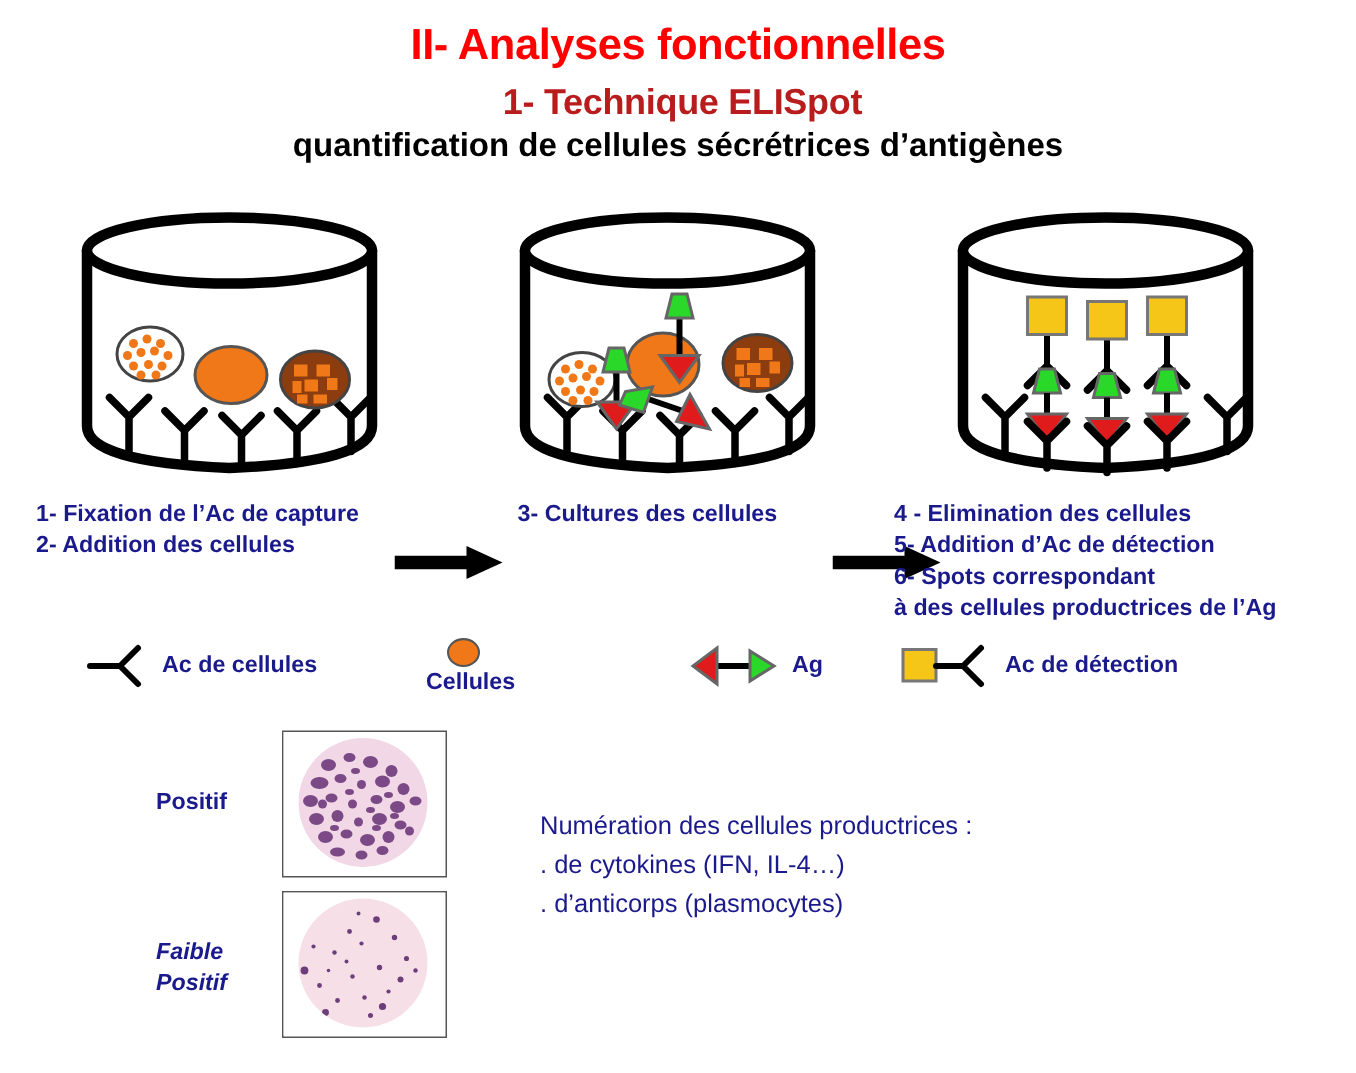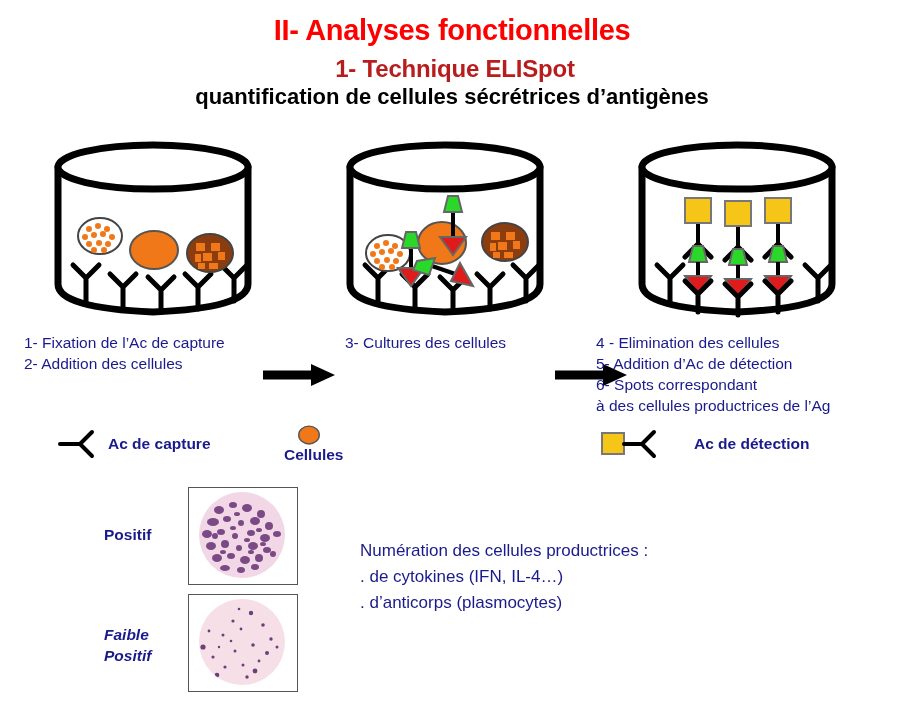--- a/index.html
+++ b/index.html
@@ -30,21 +30,21 @@
   }
 
   
   #wells{left:0;top:140px;width:904px;height:185px;}
   .well{position:absolute;top:0;width:215px;height:180px;}
   .well svg{display:block;}
 
   .arrow{position:absolute;top:222px;}
 
   
-  .steps{color:#1a1a8c;font-size:15.5px;font-weight:normal;line-height:21px;}
+  .steps{color:#1a1a8c;font-size:15.5px;font-weight:bold;line-height:21px;}
   #steps-1{left:24px;top:332px;width:300px;}
   #steps-2{left:345px;top:332px;width:230px;}
   #steps-3{left:596px;top:332px;width:310px;}
   .steps div{white-space:nowrap;}
   .steps .indent{padding-left:0px;}
 
   
   #legend{left:0;top:424px;width:904px;height:42px;}
   .leg-item{position:absolute;top:0;height:40px;display:flex;align-items:center;}
   .leg-label{color:#1a1a8c;font-size:15.5px;font-weight:bold;margin-left:10px;white-space:nowrap;}
@@ -263,32 +263,40 @@
   <div>6- Spots correspondant</div>
   <div class="indent">à des cellules productrices de l’Ag</div>
 </div>
 
 <div class="abs" id="legend">
 
   <div class="leg-item" style="left:58px;">
     <svg width="40" height="32" viewBox="0 0 40 32" xmlns="http://www.w3.org/2000/svg">
       <path d="M2 16 L22 16 M22 16 L34 4 M22 16 L34 28" stroke="#000000" stroke-width="4" fill="none" stroke-linecap="round"></path>
     </svg>
-    <span class="leg-label">Ac de capture</span>
+    <span class="leg-label">Ac de cellules</span>
   </div>
 
   <div class="leg-item" style="left:274px;flex-direction:column;">
     <svg width="36" height="32" viewBox="0 0 36 32" xmlns="http://www.w3.org/2000/svg">
       <ellipse cx="18" cy="16" rx="15" ry="13" fill="#f07818" stroke="#555555" stroke-width="2"></ellipse>
     </svg>
     <span class="leg-label">Cellules</span>
   </div>
 
-
-  <div class="leg-item" style="left:598px;gap:24px;">
+  <div class="leg-item" style="left:460px;">
+    <svg width="58" height="32" viewBox="0 0 58 32" xmlns="http://www.w3.org/2000/svg">
+      <path d="M16 16 L42 16" stroke="#000000" stroke-width="4"></path>
+      <path d="M18 4 L18 28 L2 16 Z" fill="#e01b1b" stroke="#666666" stroke-width="2"></path>
+      <path d="M40 6 L40 26 L56 16 Z" fill="#2ad82a" stroke="#666666" stroke-width="2"></path>
+    </svg>
+    <span class="leg-label">Ag</span>
+  </div>
+
+  <div class="leg-item" style="left:598px;">
     <svg width="62" height="34" viewBox="0 0 62 34" xmlns="http://www.w3.org/2000/svg">
       <rect x="4" y="6" width="22" height="21" fill="#f5c518" stroke="#777777" stroke-width="2"></rect>
       <path d="M26 17 L44 17 M44 17 L56 5 M44 17 L56 29" stroke="#000000" stroke-width="4" fill="none" stroke-linecap="round"></path>
     </svg>
     <span class="leg-label">Ac de détection</span>
   </div>
 </div>
 
 <div class="abs plate-label" id="label-positif">Positif</div>
 

